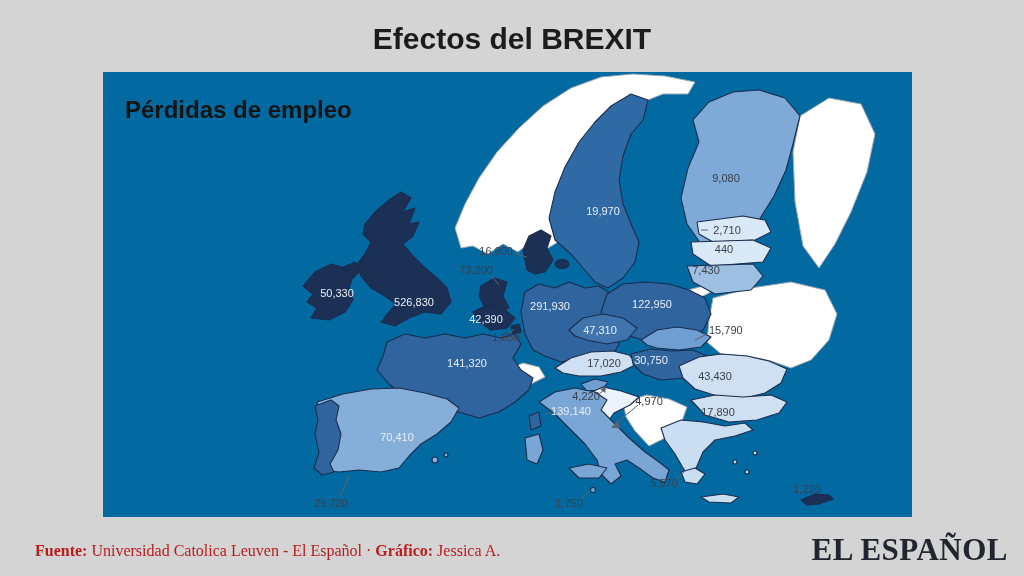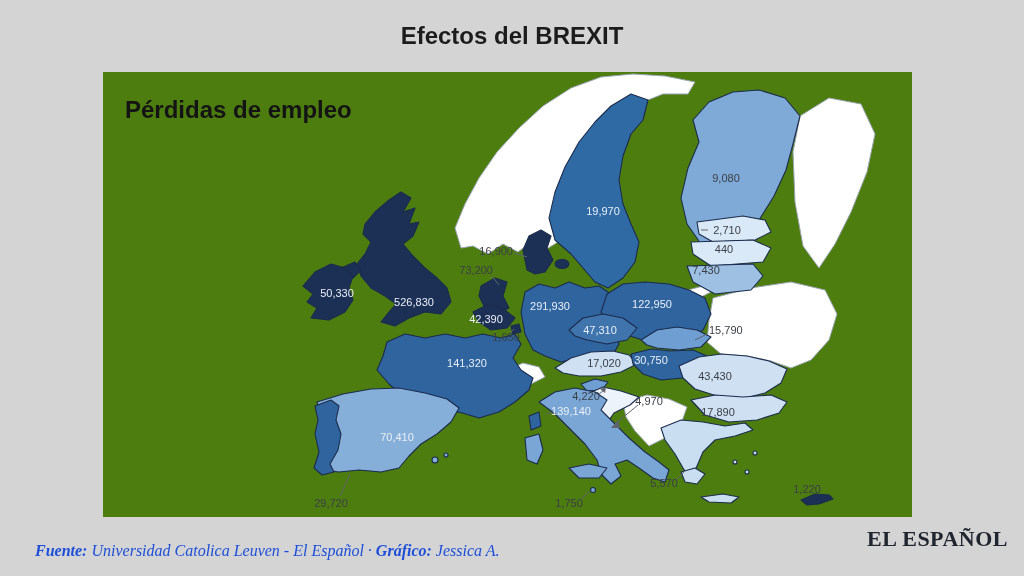--- a/index.html
+++ b/index.html
@@ -1,35 +1,35 @@
 <!DOCTYPE html>
 <html><head>
 <meta charset="utf-8">
 <style>
   html,body{margin:0;padding:0;background:#d4d4d4;}
   .stage{position:relative;width:1024px;height:576px;background:#d4d4d4;overflow:hidden;
          font-family:"Liberation Sans",sans-serif;}
   .main-title{position:absolute;top:22px;left:0;width:100%;text-align:center;
-              font-size:24px;font-weight:bold;color:#1c1c1c;letter-spacing:0;}
-  .panel{position:absolute;left:103px;top:72px;width:809px;height:445px;background:#4d7c0f;}
+              font-size:30px;font-weight:bold;color:#1c1c1c;letter-spacing:0;}
+  .panel{position:absolute;left:103px;top:72px;width:809px;height:445px;background:#0369a1;}
   .map-heading{position:absolute;left:22px;top:24px;font-size:24px;font-weight:bold;
                color:#141414;line-height:1.2;z-index:5;}
   .map-svg{position:absolute;left:0;top:0;width:809px;height:445px;}
   .noneu{fill:#ffffff;stroke:#9aa5b1;stroke-width:1;}
   .eu{stroke:#1b2c4d;stroke-width:1.1;stroke-linejoin:round;}
   .lbl{font:11px "Liberation Sans",sans-serif;}
   .lbl-light{fill:#e9eef7;}
   .lbl-dark{fill:#3b4048;}
   .ptr{stroke:#5e646d;stroke-width:1;fill:none;}
   .arrowhead{fill:#5e646d;stroke:none;}
   .footer{position:absolute;left:35px;bottom:16px;font-family:"Liberation Serif",serif;
-          font-style:italic;font-size:16px;color:#1d4ed8;}
+          font-size:16px;color:#b91c1c;}
   .footer b{font-weight:bold;}
-  .brand{position:absolute;right:16px;bottom:24px;font-family:"Liberation Serif",serif;
-         font-size:22px;font-weight:bold;color:#20252f;letter-spacing:0.5px;}
+  .brand{position:absolute;right:16px;bottom:8px;font-family:"Liberation Serif",serif;
+         font-size:31px;font-weight:bold;color:#20252f;letter-spacing:0.5px;}
 </style>
 </head>
 <body>
 
 <div class="stage">
 
   <div class="main-title">Efectos del BREXIT</div>
 
   <div class="panel">
     <div class="map-heading">

